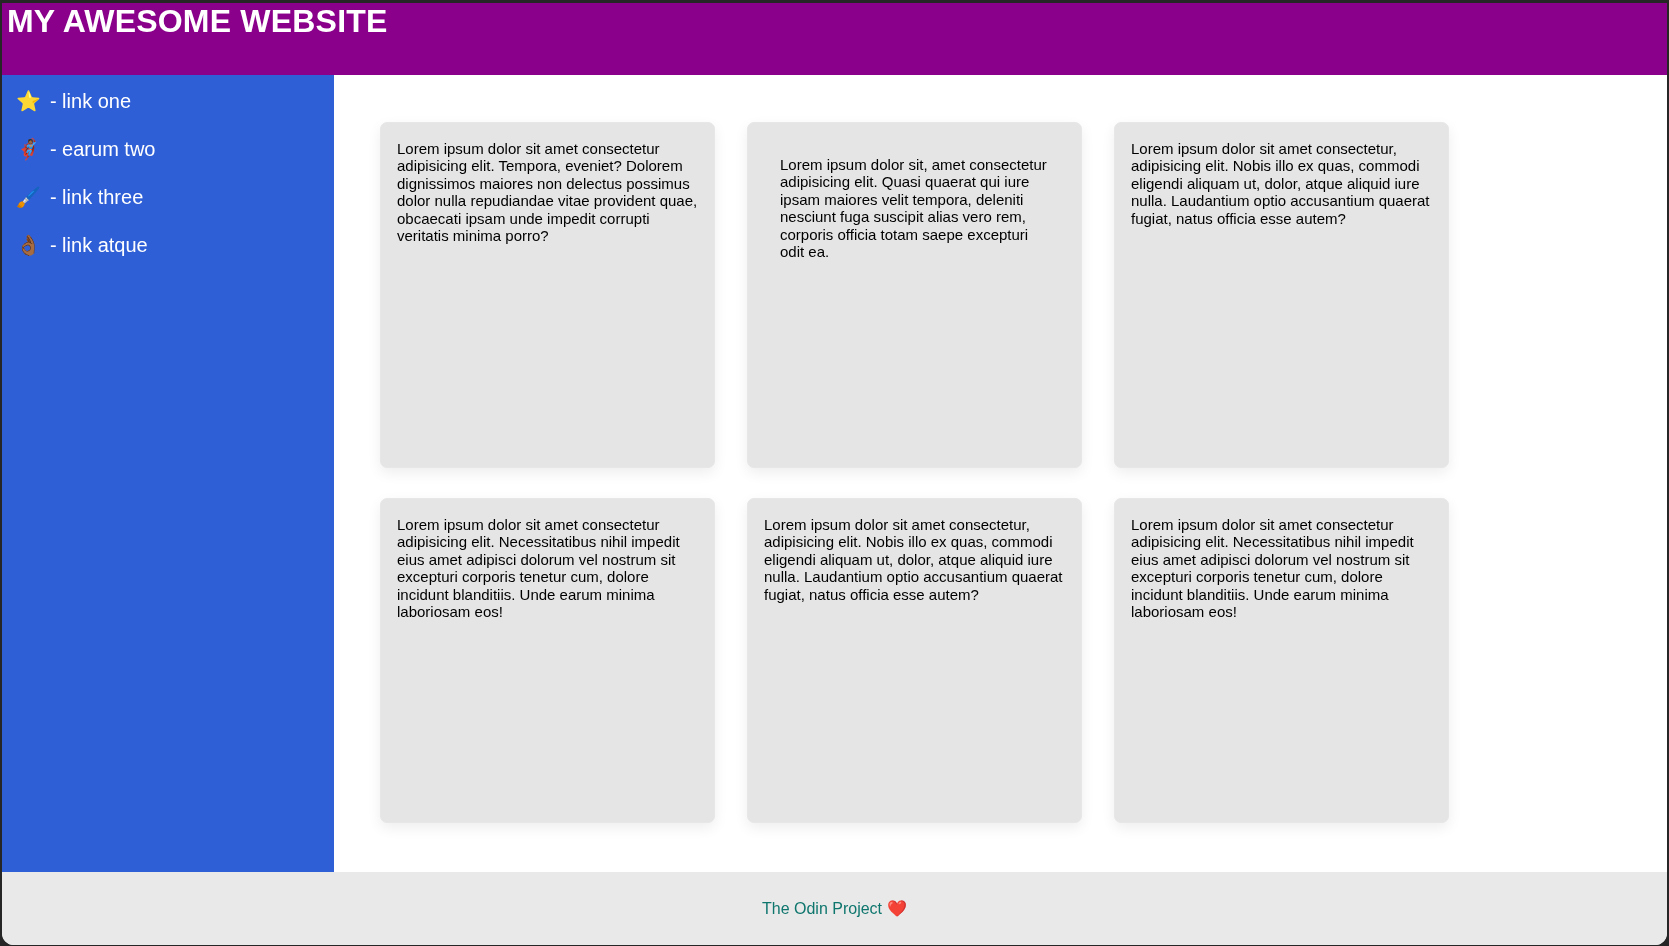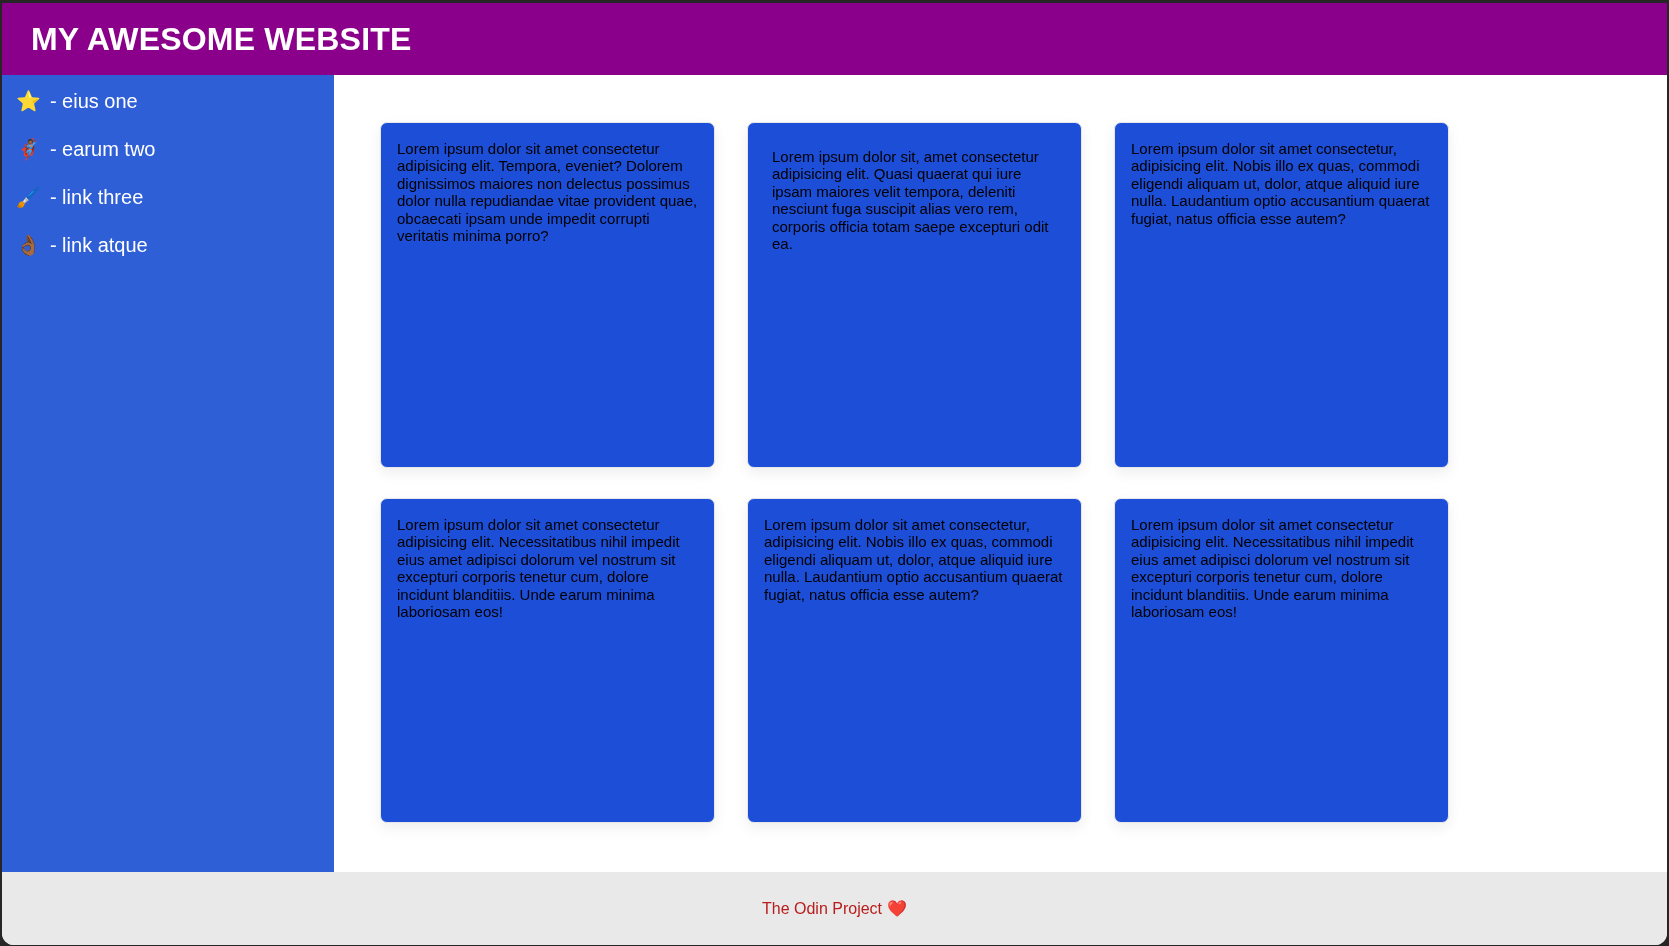--- a/index.html
+++ b/index.html
@@ -21,22 +21,22 @@
     border-radius: 0 0 12px 12px;
     overflow: hidden;
     display: flex;
     flex-direction: column;
   }
   .site-header {
     height: 72px;
     flex: 0 0 72px;
     background: #8a008a;
     display: flex;
-    align-items: center;
-    padding-left: 29px;
+    align-items: flex-start;
+    padding-left: 5px;
   }
   .site-header h1 {
     margin: 0;
     color: #ffffff;
     font-size: 32px;
     font-weight: 800;
     letter-spacing: 0.2px;
   }
   .content-row {
     flex: 1 1 auto;
@@ -79,41 +79,41 @@
     overflow: hidden;
   }
   .cards-grid {
     display: grid;
     grid-template-columns: repeat(3, 335px);
     grid-template-rows: 346px 325px;
     column-gap: 32px;
     row-gap: 30px;
   }
   .card {
-    background: #1d4ed8;
+    background: #e5e5e5;
     border: 1px solid #e7e7e7;
     border-radius: 7px;
     box-shadow: 0 5px 14px rgba(0,0,0,0.07);
     padding: 17px 16px;
     box-sizing: border-box;
     font-size: 15px;
     line-height: 1.16;
     color: #000000;
   }
   .site-footer {
     flex: 0 0 73px;
     height: 73px;
     background: #e9e9e9;
     display: flex;
     align-items: center;
     justify-content: center;
     font-size: 16px;
   }
   .site-footer a {
-    color: #b91c1c;
+    color: #0f766e;
     text-decoration: none;
     cursor: pointer;
     text-align: right;
   }
   .site-footer .heart {
     margin-left: 5px;
     font-style: normal;
   }
 </style>
 </head>
@@ -125,21 +125,21 @@
     <h1>MY AWESOME WEBSITE</h1>
   </header>
 
   <div class="content-row">
 
     <aside class="sidebar">
       <ul>
         <li>
           <a>
             <span class="emoji">⭐</span>
-            <span>- eius one</span>
+            <span>- link one</span>
           </a>
         </li>
         <li>
           <a>
             <span class="emoji">🦸🏾</span>
             <span>- earum two</span>
           </a>
         </li>
         <li>
           <a>
@@ -155,21 +155,21 @@
         </li>
       </ul>
     </aside>
 
     <main class="main-area">
       <div class="cards-grid">
         <div class="card">
           <p style="margin:0">Lorem ipsum dolor sit amet consectetur adipisicing elit. Tempora, eveniet? Dolorem dignissimos maiores non delectus possimus dolor nulla repudiandae vitae provident quae, obcaecati ipsam unde impedit corrupti veritatis minima porro?</p>
         </div>
         <div class="card">
-          <p style="margin:8px">Lorem ipsum dolor sit, amet consectetur adipisicing elit. Quasi quaerat qui iure ipsam maiores velit tempora, deleniti nesciunt fuga suscipit alias vero rem, corporis officia totam saepe excepturi odit ea.</p>
+          <p style="margin:16px">Lorem ipsum dolor sit, amet consectetur adipisicing elit. Quasi quaerat qui iure ipsam maiores velit tempora, deleniti nesciunt fuga suscipit alias vero rem, corporis officia totam saepe excepturi odit ea.</p>
         </div>
         <div class="card">
           <p style="margin:0">Lorem ipsum dolor sit amet consectetur, adipisicing elit. Nobis illo ex quas, commodi eligendi aliquam ut, dolor, atque aliquid iure nulla. Laudantium optio accusantium quaerat fugiat, natus officia esse autem?</p>
         </div>
         <div class="card">
           <p style="margin:0">Lorem ipsum dolor sit amet consectetur adipisicing elit. Necessitatibus nihil impedit eius amet adipisci dolorum vel nostrum sit excepturi corporis tenetur cum, dolore incidunt blanditiis. Unde earum minima laboriosam eos!</p>
         </div>
         <div class="card">
           <p style="margin:0">Lorem ipsum dolor sit amet consectetur, adipisicing elit. Nobis illo ex quas, commodi eligendi aliquam ut, dolor, atque aliquid iure nulla. Laudantium optio accusantium quaerat fugiat, natus officia esse autem?</p>
         </div>

